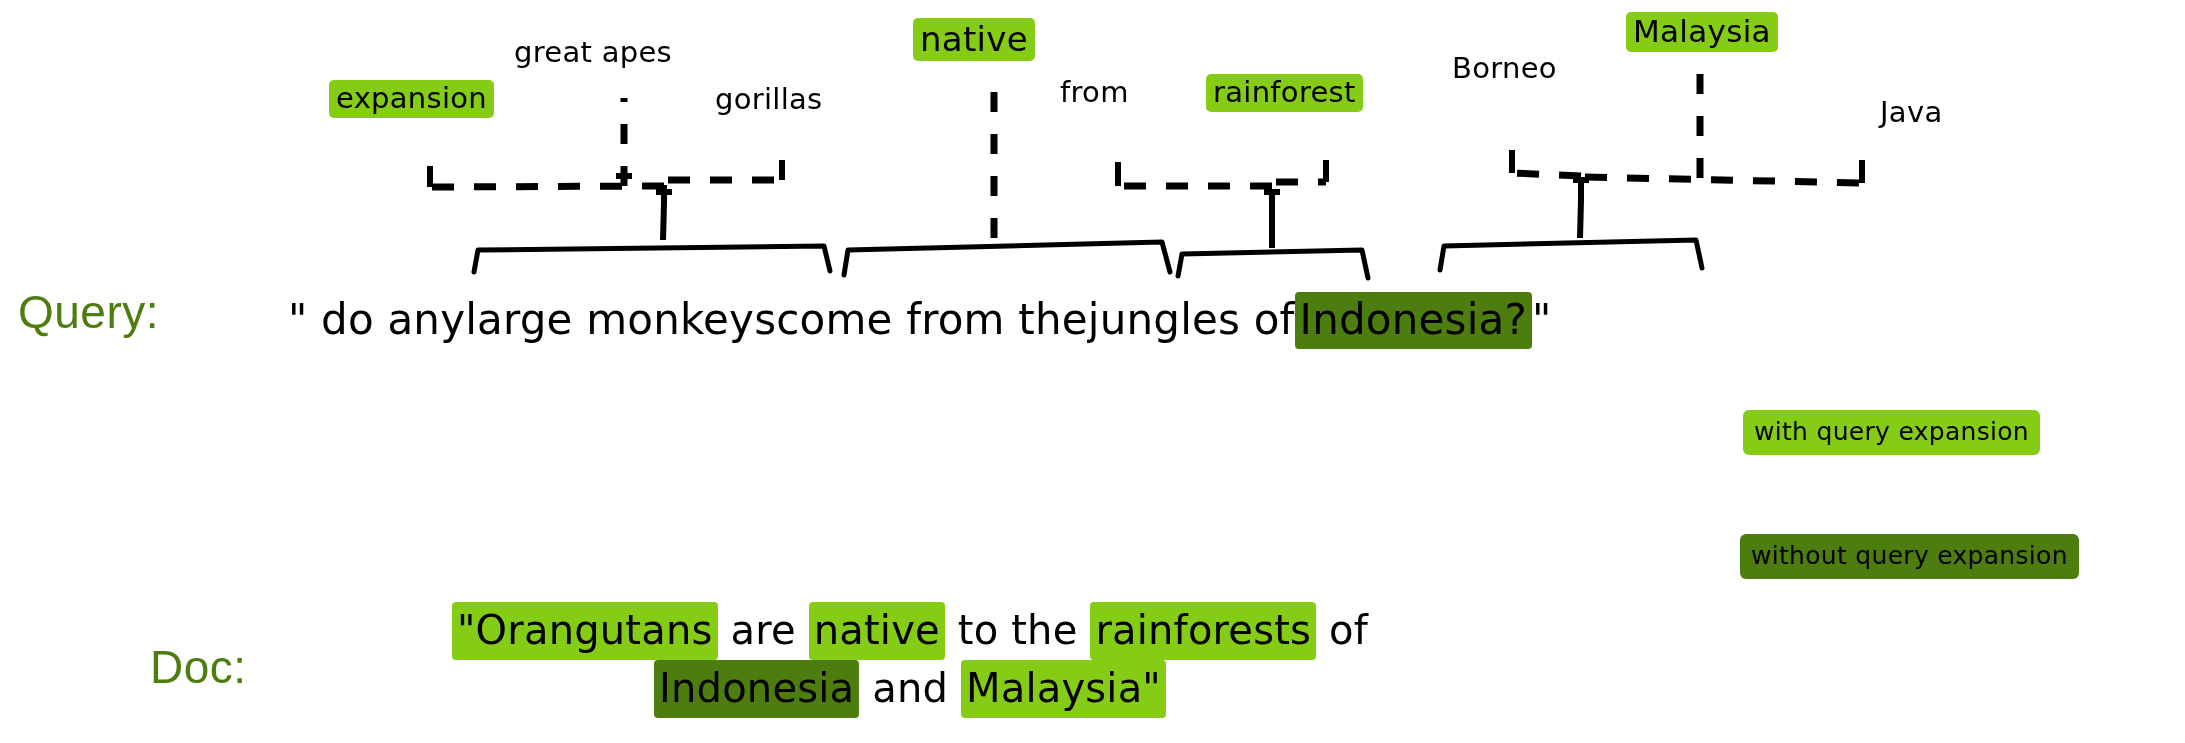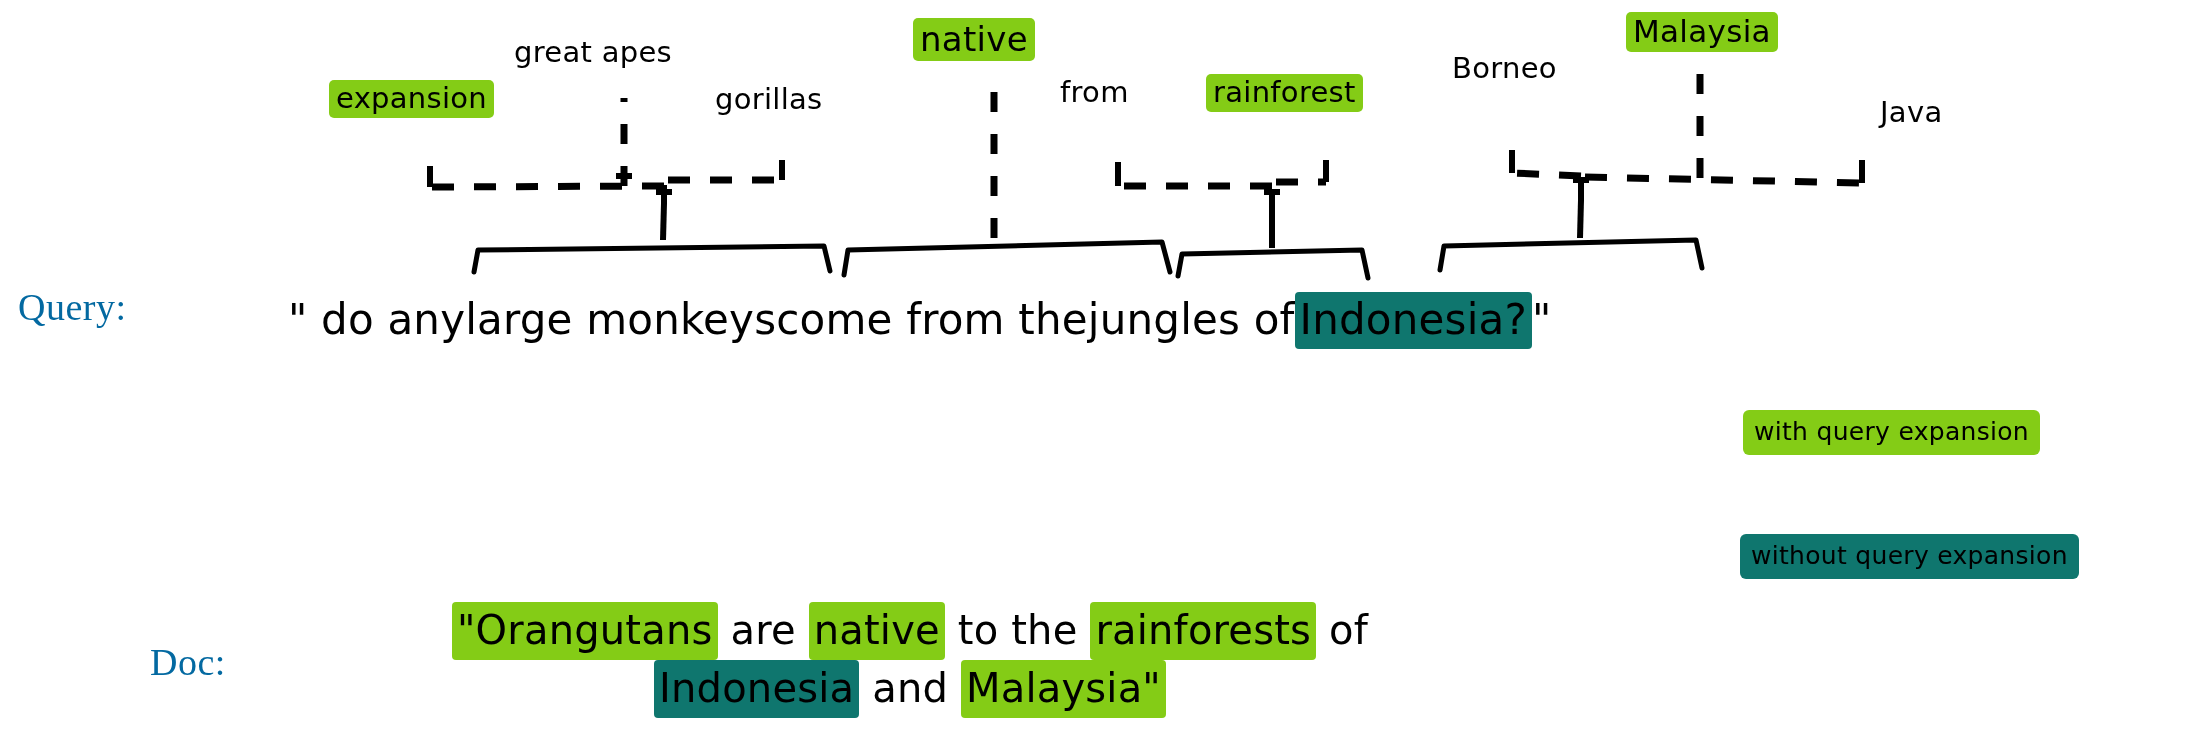--- a/index.html
+++ b/index.html
@@ -26,28 +26,28 @@
     line-height: 1.0;
     color: #000000;
     letter-spacing: 0.3px;
   }
   .term .hl {
     padding: 4px 7px 5px 7px;
     border-radius: 5px;
     display: inline-block;
   }
   .hl-yellow { background: #84cc16; }
-  .hl-cyan   { background: #0f766e; }
+  .hl-cyan   { background: #4d7c0f; }
 
   
   .rowlabel {
     position: absolute;
-    font-family: Liberation Serif, serif;
-    font-size: 38px;
-    color: #0369a1;
+    font-family: Liberation Sans, sans-serif;
+    font-size: 46px;
+    color: #4d7c0f;
     white-space: nowrap;
     letter-spacing: 0.5px;
   }
 
   
   .sentence {
     position: absolute;
     font-family: "DejaVu Sans", sans-serif;
     font-size: 42px;
     color: #000;

